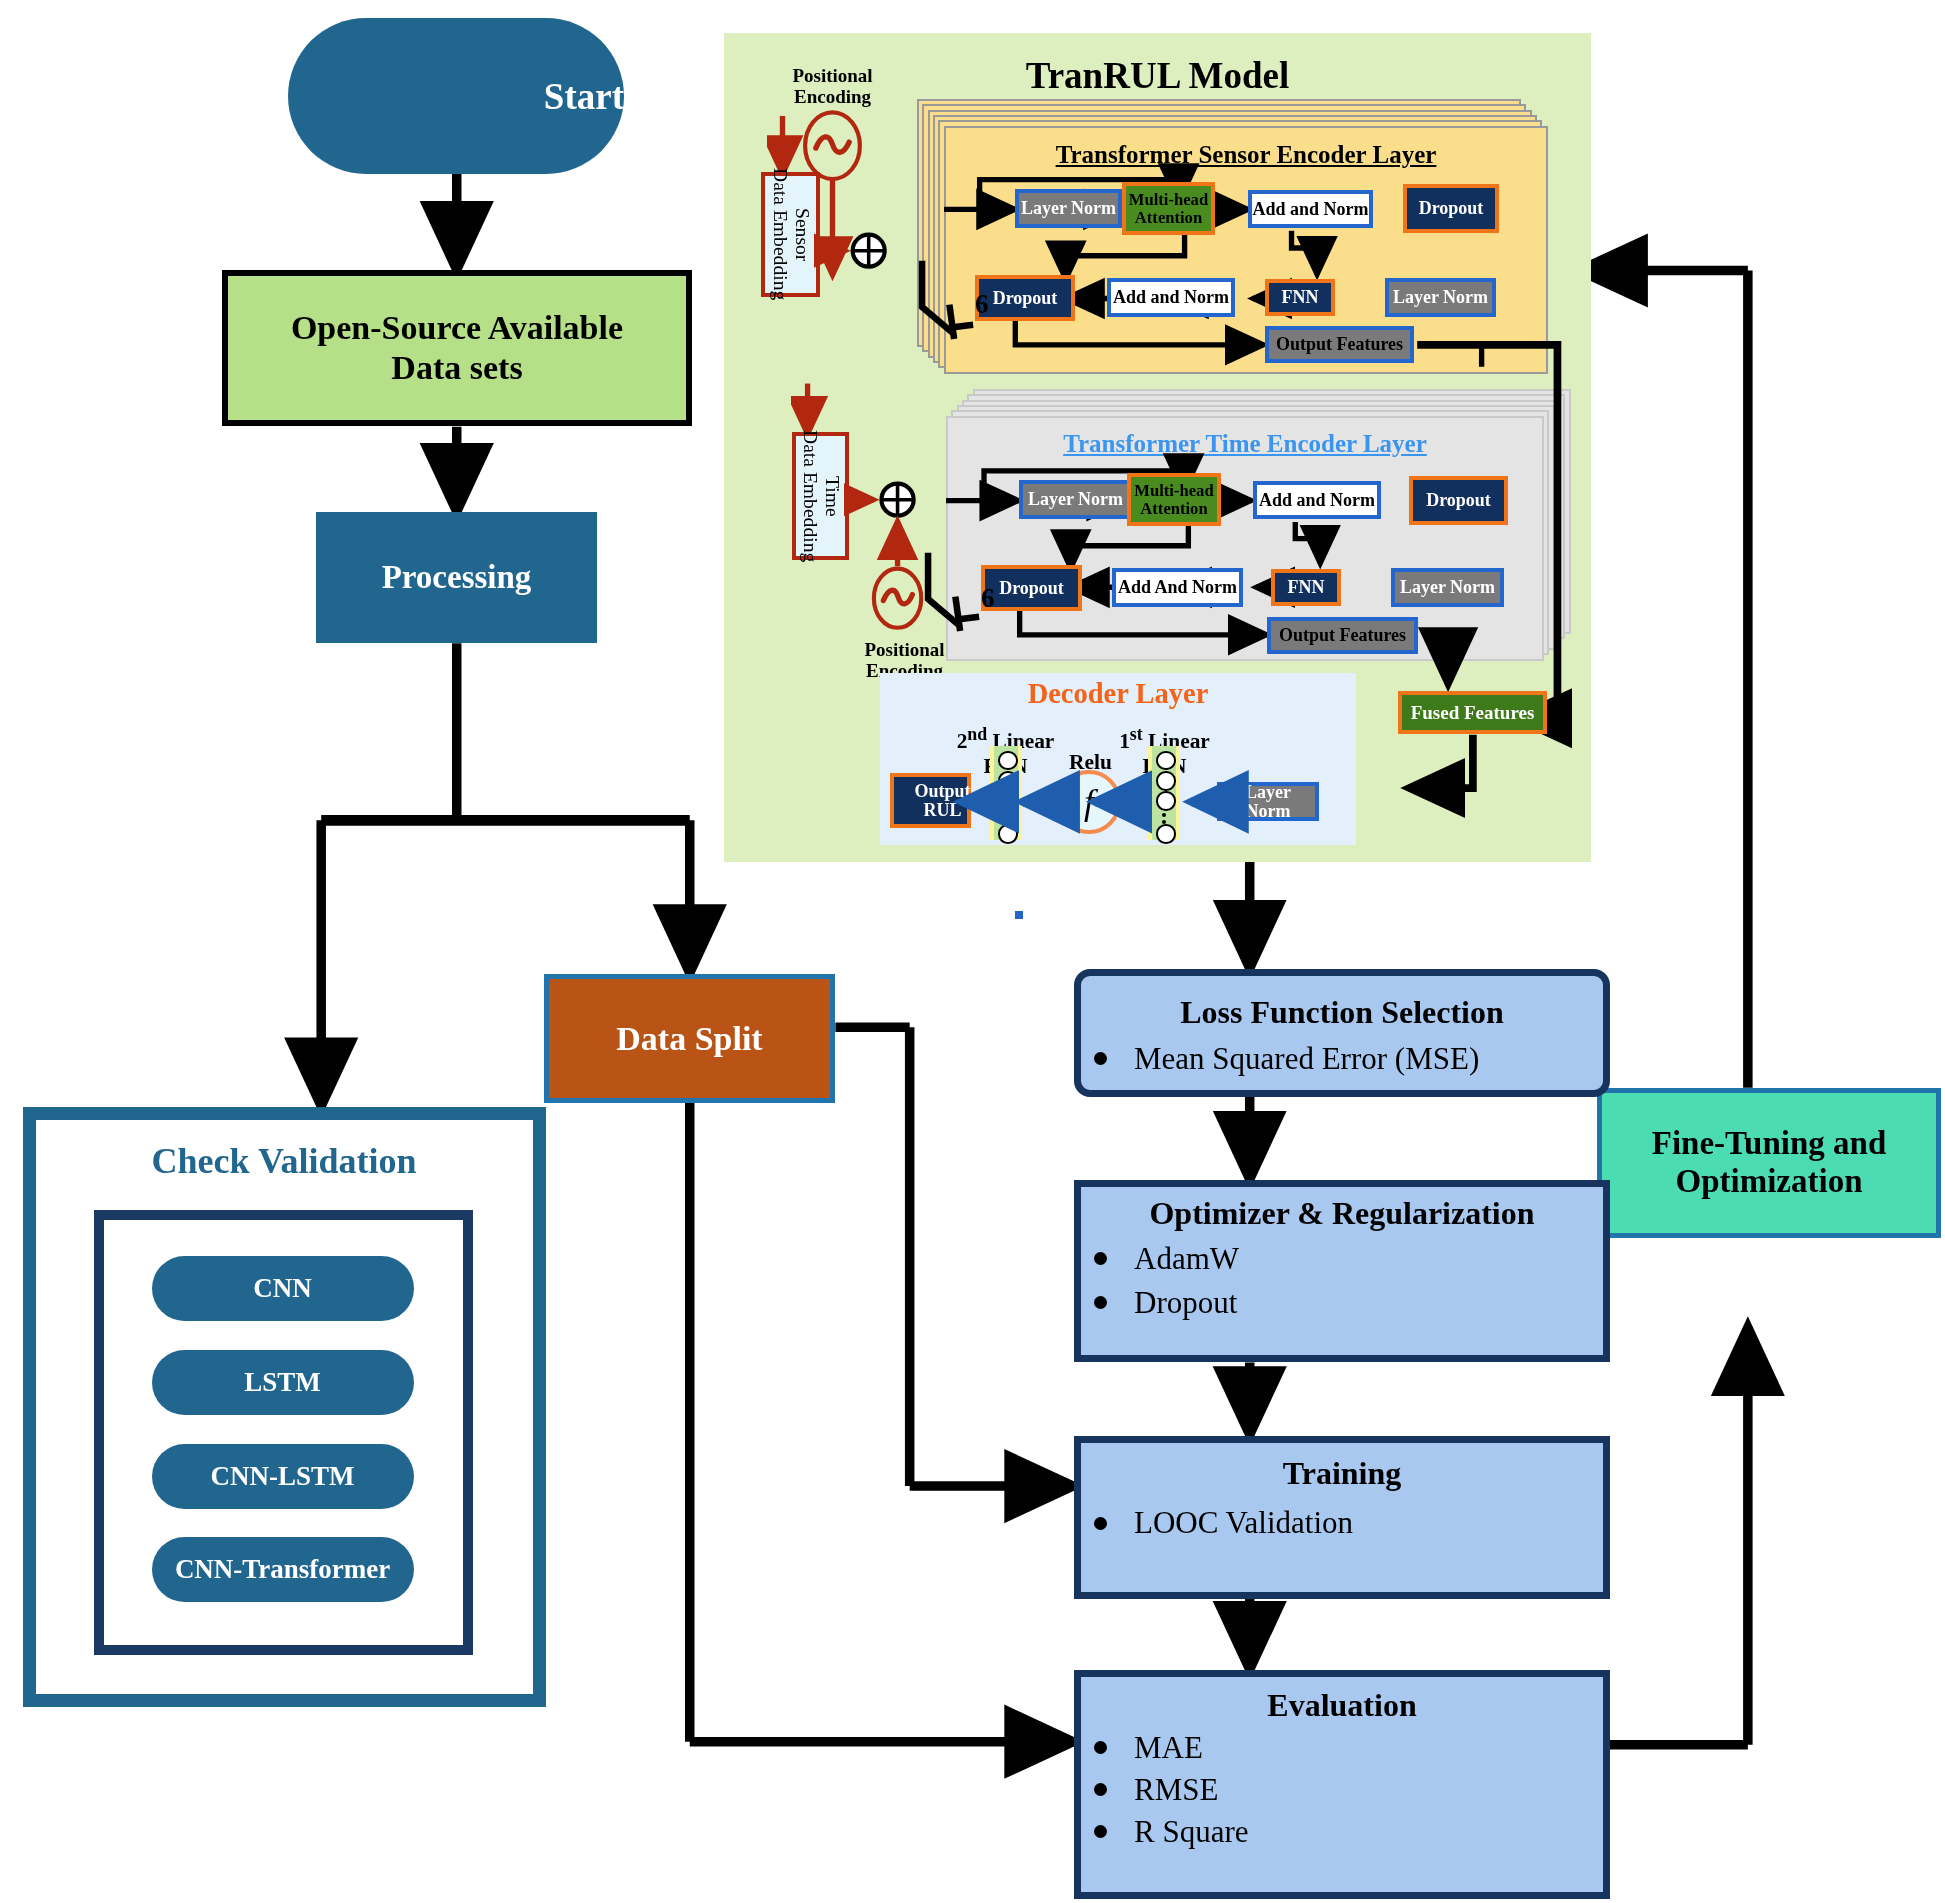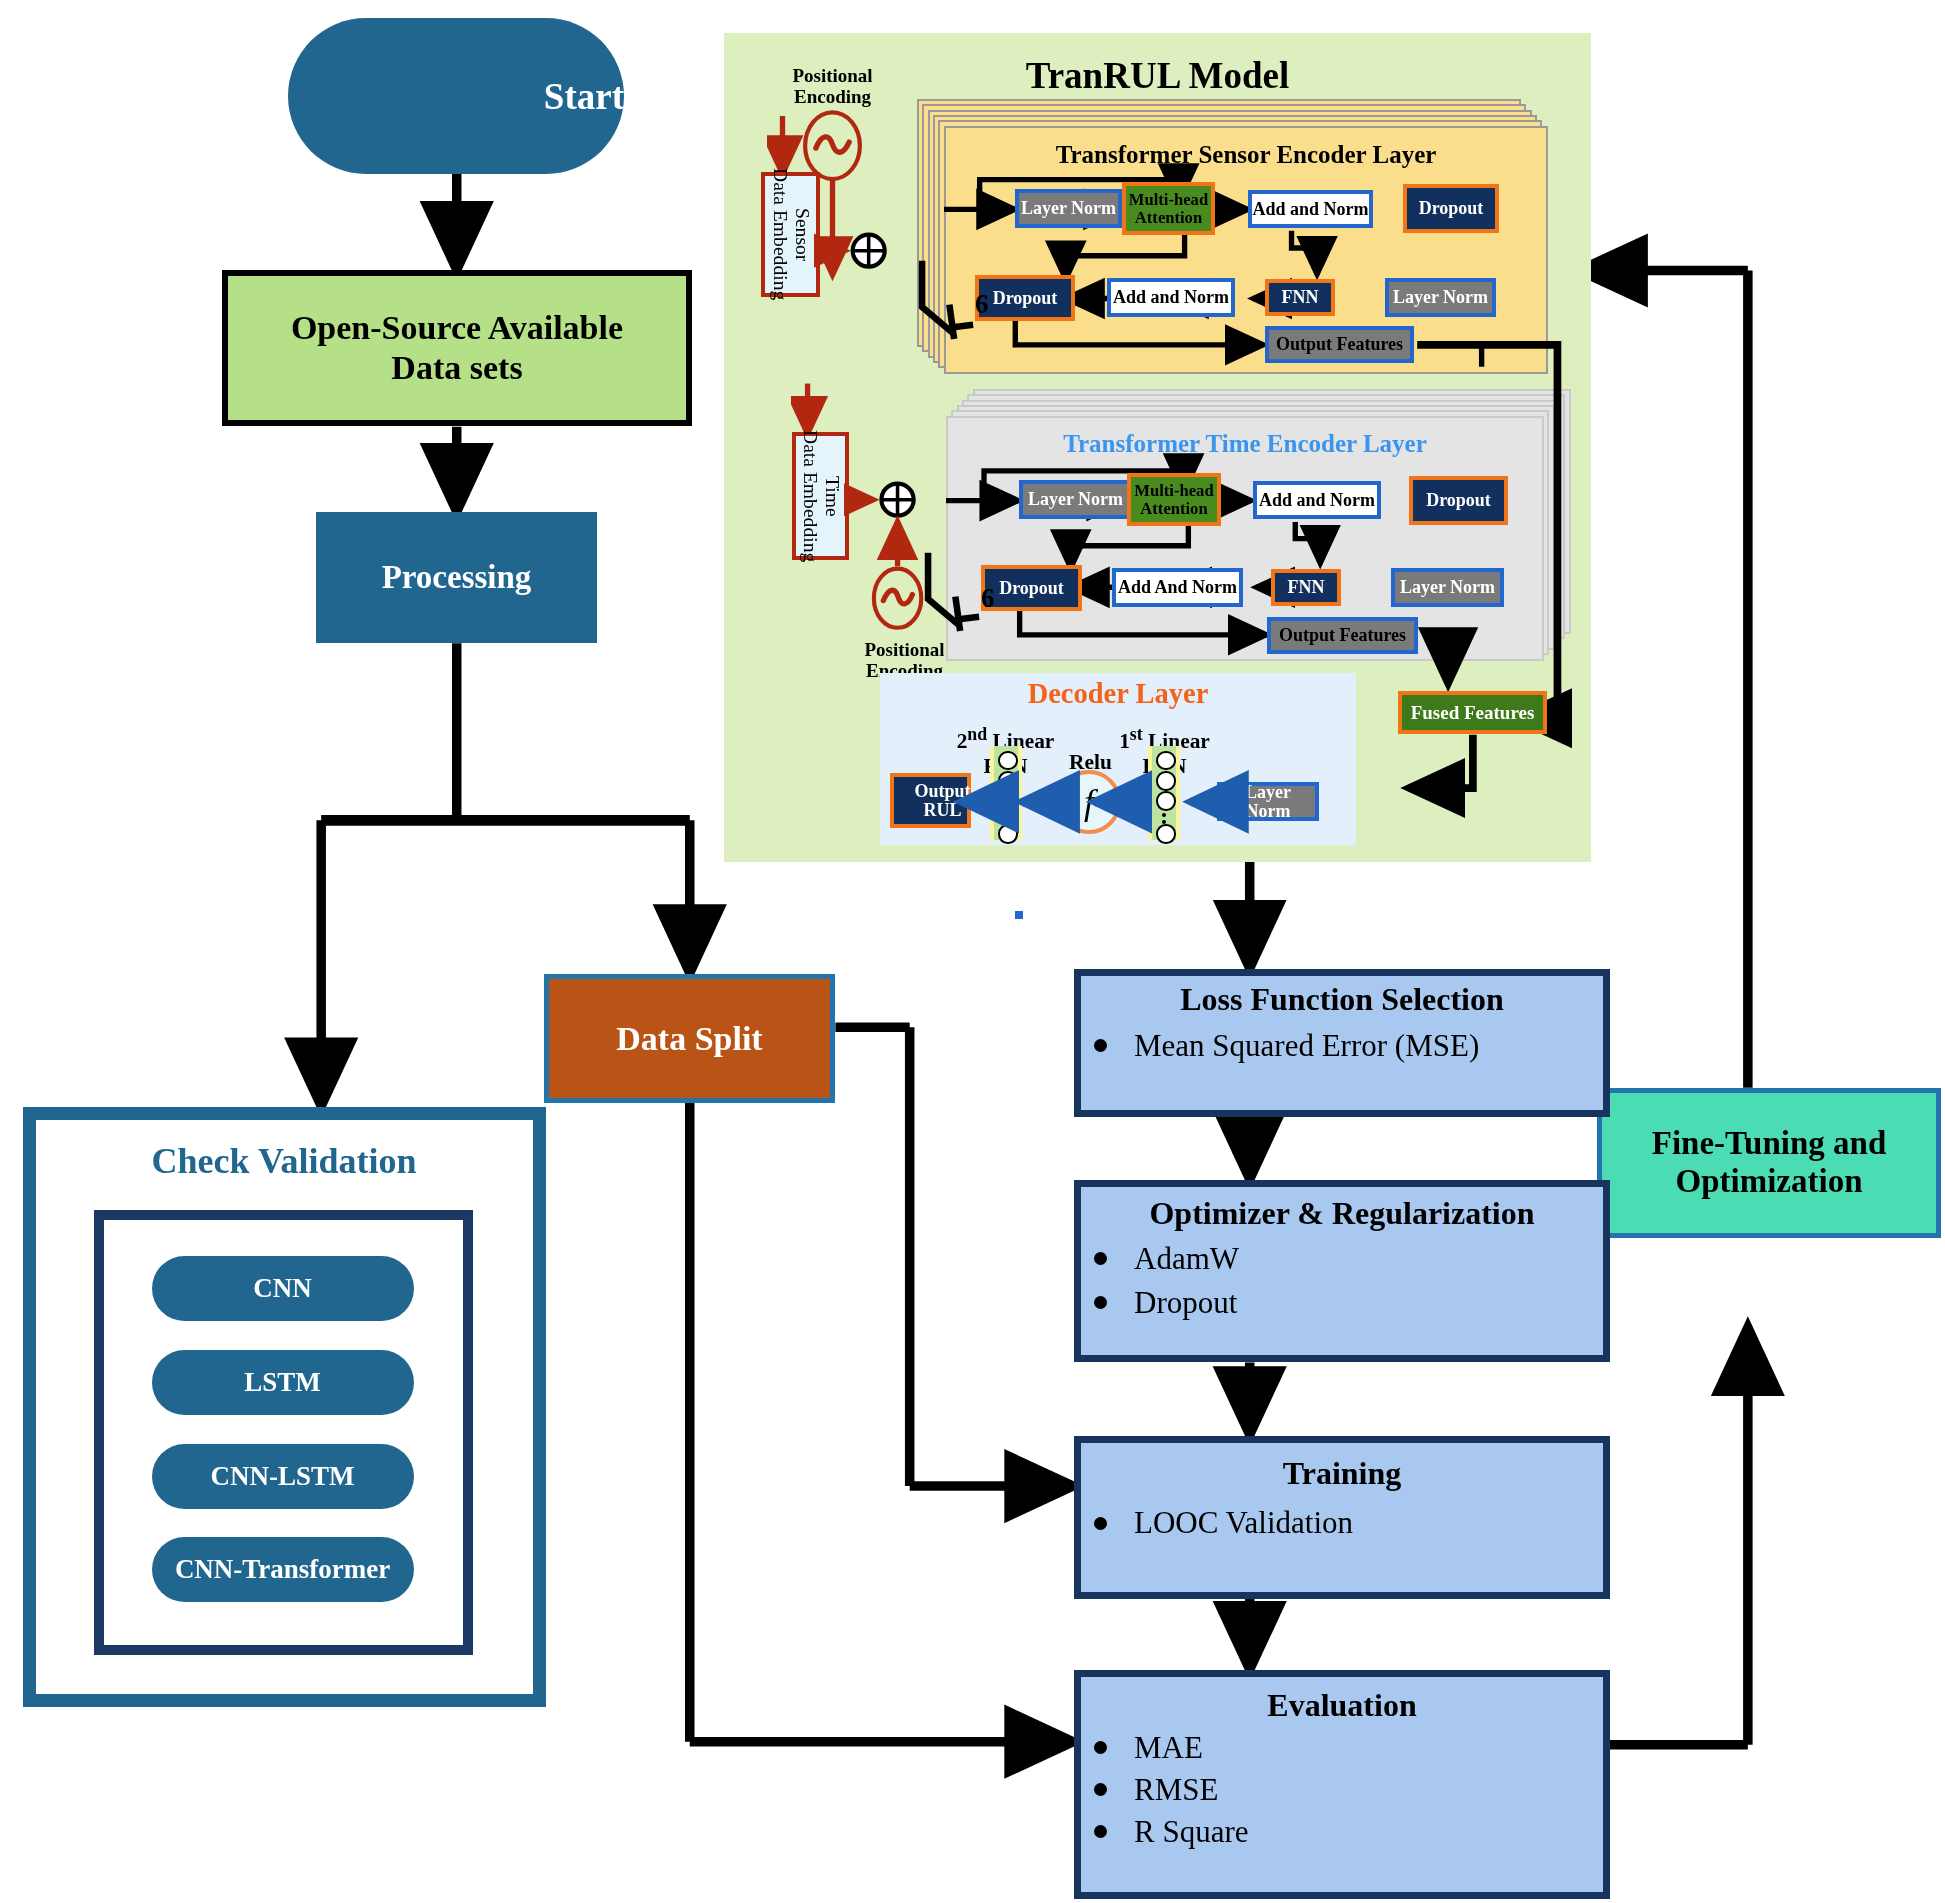--- a/index.html
+++ b/index.html
@@ -27,21 +27,21 @@
   .info-li .bu{display:inline-block;width:13px;height:13px;border-radius:50%;background:#000;margin-right:27px;margin-left:13px;flex:0 0 auto;}
 
   
   .panel{background:#DDEFBF;}
   .panel-title{font-weight:bold;font-size:37px;color:#000;text-align:center;}
 
   .stackwrap{position:absolute;}
   .sheet{position:absolute;border:2.4px solid #9A9A9A;}
   .sheet.yel{background:#FBDE8B;}
   .sheet.gry{background:#E4E4E4;border-color:#C9C9C9;}
-  .enc-title{font-weight:bold;font-size:25px;text-align:center;}
+  .enc-title{font-weight:bold;font-size:25px;text-align:center;text-decoration:underline;}
   .enc-title.sensor{color:#000;}
   .enc-title.time{color:#3A95F0;}
 
   .bx{position:absolute;box-sizing:border-box;display:flex;align-items:center;justify-content:center;text-align:center;font-weight:bold;line-height:1.05;}
   .b-ln{background:#7A7A7A;border:4.2px solid #2266CE;color:#ffffff;}
   .b-mha{background:#4A8B20;border:4.2px solid #F07418;color:#000;}
   .b-an{background:#FFFFFF;border:4.2px solid #2266CE;color:#000;}
   .b-do{background:#12305E;border:4.2px solid #F07418;color:#fff;}
   .b-fnn{background:#12305E;border:4.2px solid #F07418;color:#fff;}
   .b-of{background:#7A7A7A;border:4.2px solid #2266CE;color:#000;}
@@ -150,21 +150,21 @@
       </div>
       <div class="abs ctr pill" style="left:48px;top:224px;width:262px;height:65px;">
         <span>CNN-LSTM</span>
       </div>
       <div class="abs ctr pill" style="left:48px;top:317px;width:262px;height:65px;">
         <span>CNN-Transformer</span>
       </div>
     </div>
   </div>
 
-  <div class="abs info-box" style="left:1074px;top:969px;width:536px;height:148px;padding-top:5px;">
+  <div class="abs info-box" style="left:1074px;top:969px;width:536px;height:128px;padding-top:18px;border-radius:16px;">
     <div class="info-title">Loss Function Selection</div>
     <div class="info-li" style="margin-top:9.5px;">
       <span class="bu"></span>
       <span>Mean Squared Error (MSE)</span>
     </div>
   </div>
 
   <div class="abs info-box" style="left:1074px;top:1180px;width:536px;height:182px;padding-top:8.3px;">
     <div class="info-title">Optimizer &amp; Regularization</div>
     <div class="info-li" style="margin-top:8.3px;">

